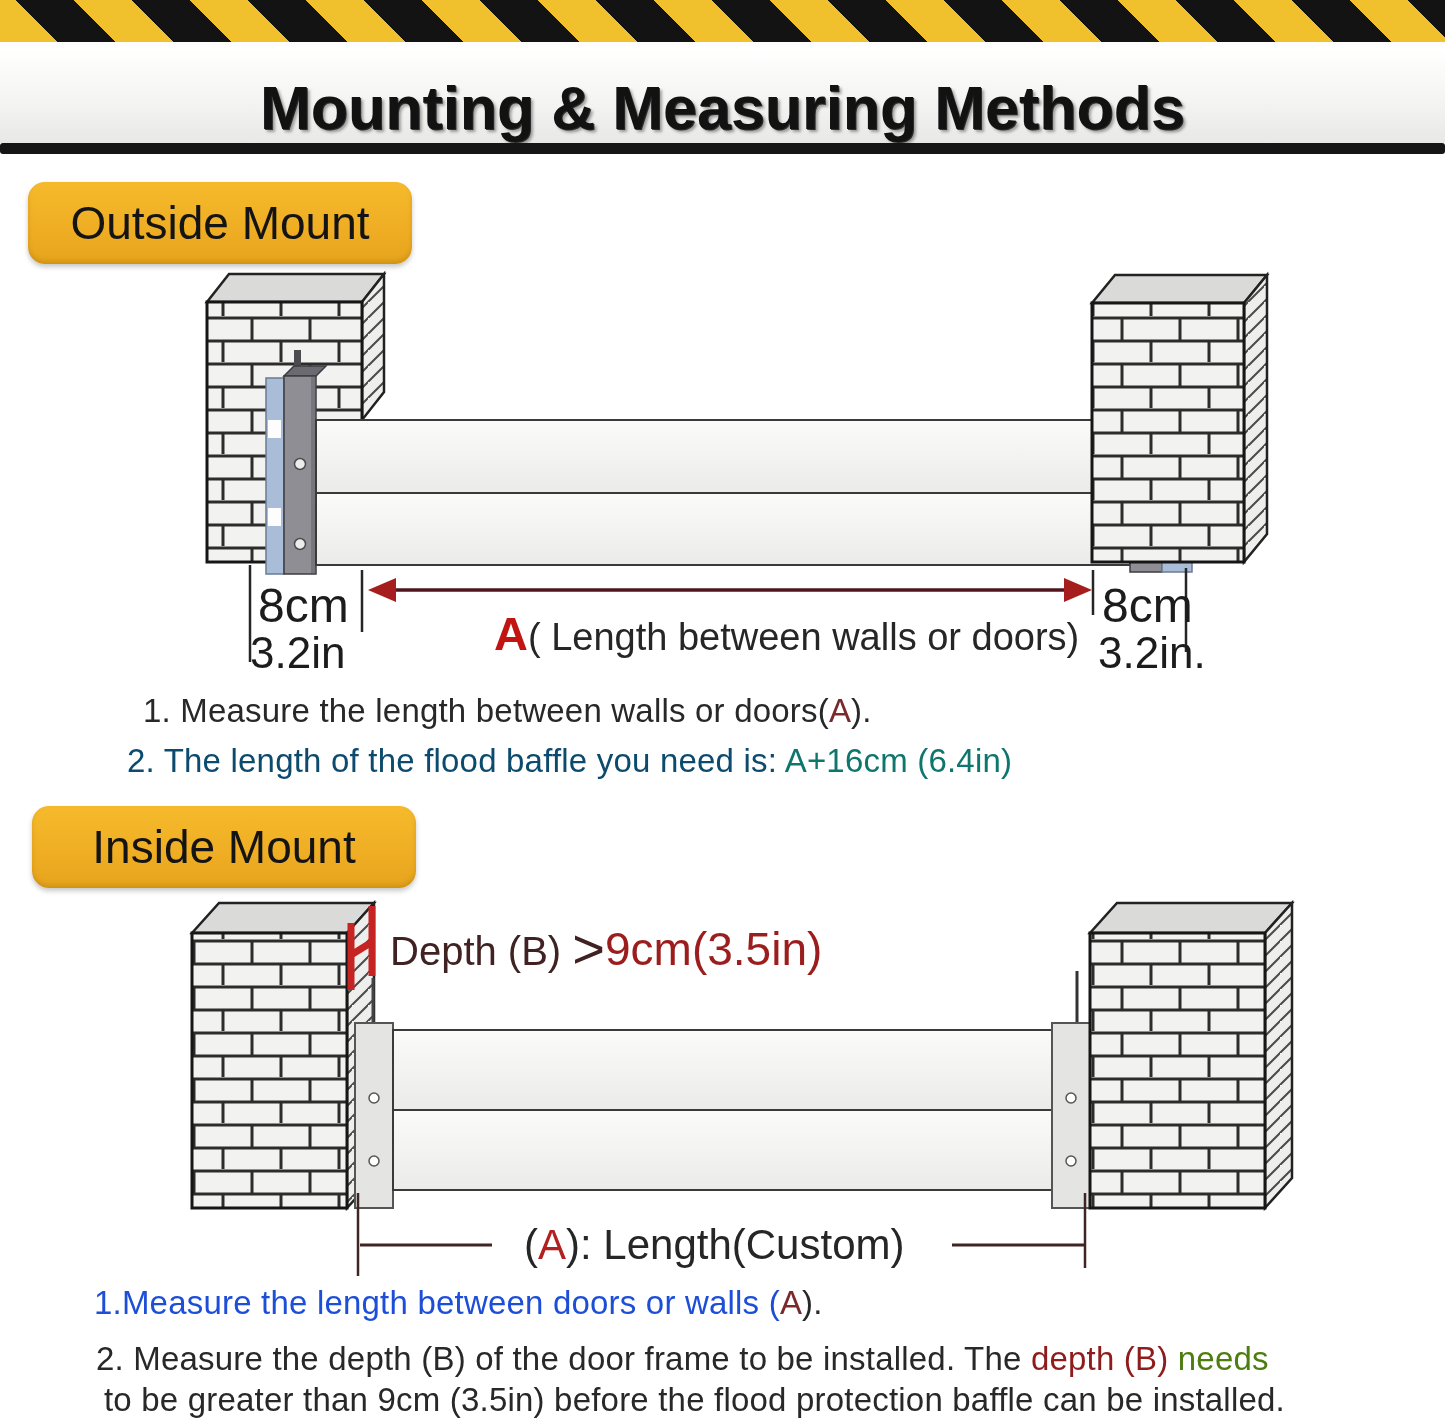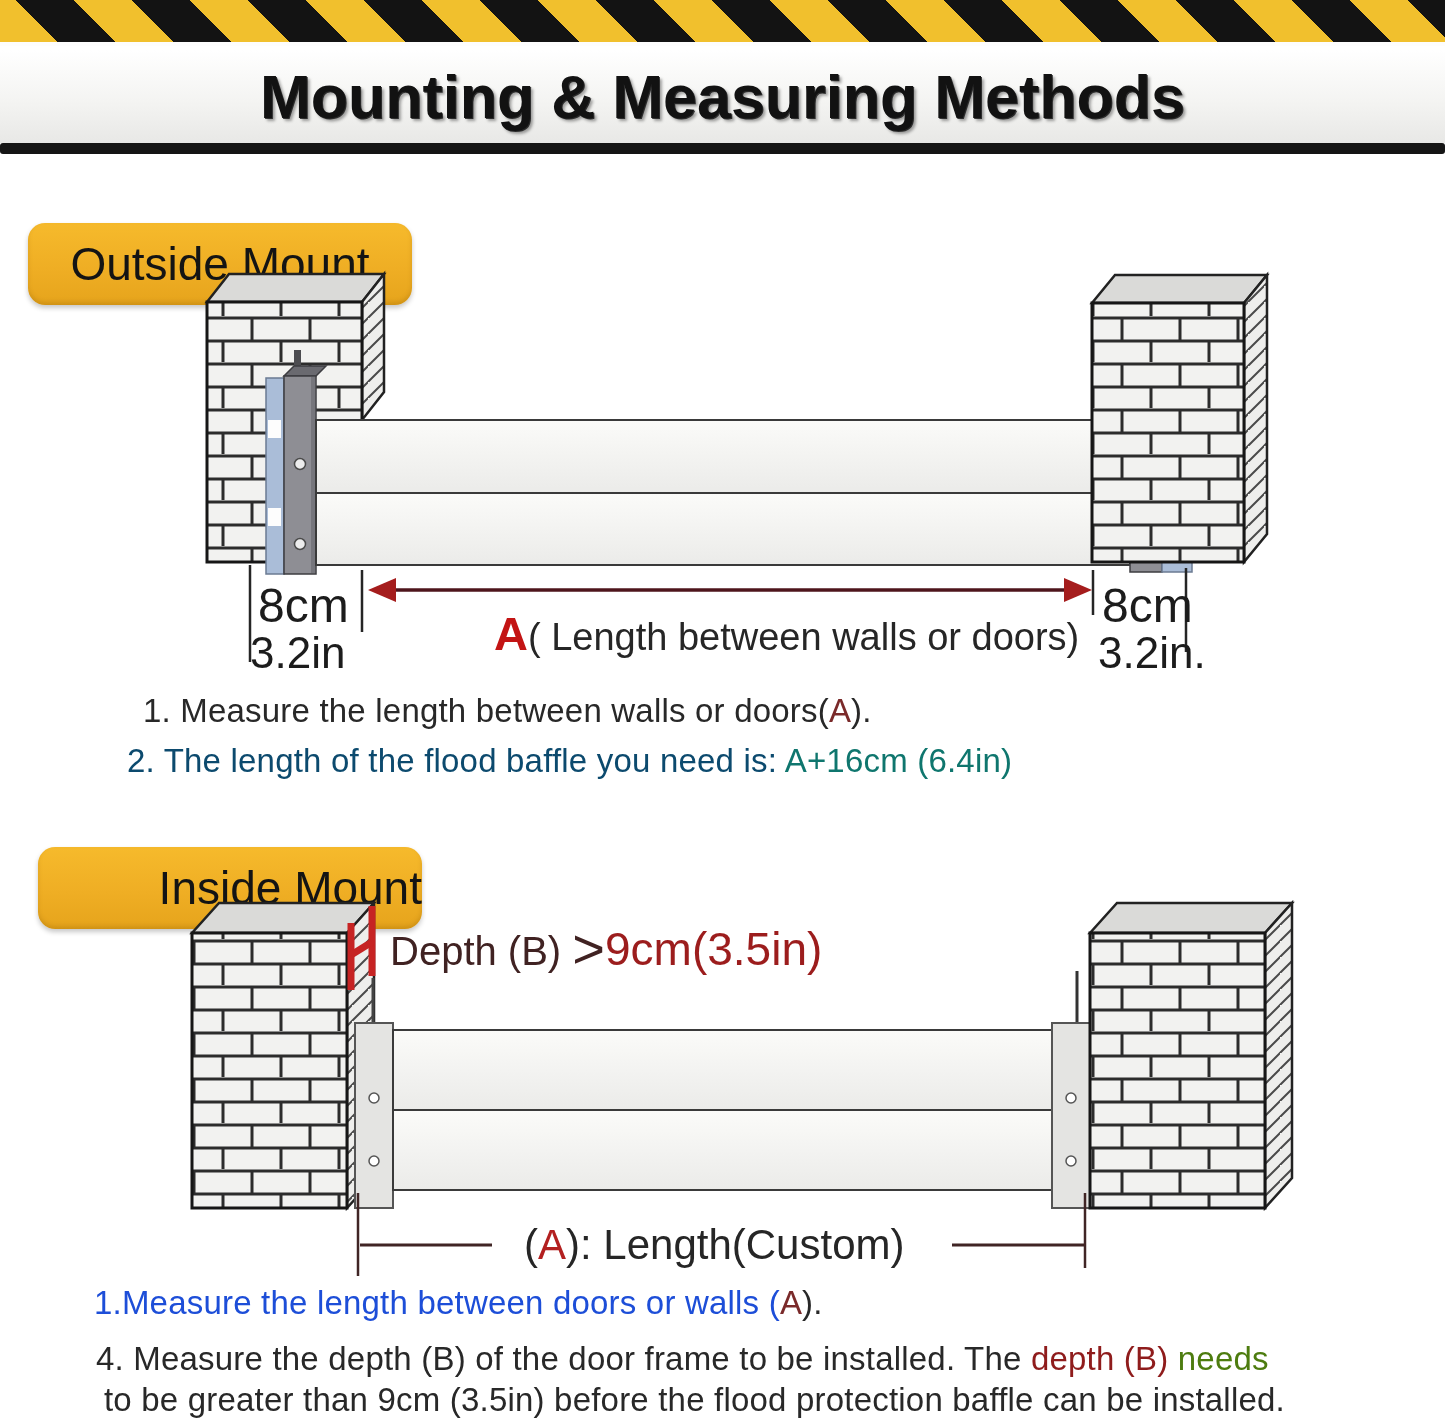--- a/index.html
+++ b/index.html
@@ -12,38 +12,38 @@
 
   
   .stripes {
     left:0; top:0; width:1445px; height:46px;
     background:repeating-linear-gradient(45deg,#f1c02d 0 41px,#131313 41px 82px);
     border-bottom:4px solid #fdfdfd;
   }
   .titleband {
     left:0; top:50px; width:1445px; height:93px;
     background:linear-gradient(180deg,#ffffff 0%,#f4f4f2 55%,#e8e8e6 100%);
-    display:flex; align-items:center; justify-content:center;
+    display:flex; align-items:flex-end; justify-content:center;
   }
   .page-title {
     font-size:61px; font-weight:700; color:#121212; letter-spacing:0;
     text-shadow:3px 3px 3px rgba(0,0,0,.35), 1px 1px 0 #444;
   }
   .blackbar { left:0; top:143px; width:1445px; height:11px; background:#151515; border-radius:3px; }
 
   
   .badge {
     width:384px; height:82px; border-radius:17px;
     background:linear-gradient(180deg,#f6ba2c 0%,#efae24 55%,#e6a41c 100%);
     box-shadow:0 3px 5px rgba(0,0,0,.22), inset 0 -3px 4px rgba(140,90,0,.25);
     display:flex; align-items:center; justify-content:center;
-    font-size:46px; color:#141414;margin-top:41px;
+    font-size:46px; color:#141414;
   }
   .badge-outside { left:28px; top:182px; }
-  .badge-inside  { left:38px; top:806px;justify-content:flex-end; }
+  .badge-inside  { left:32px; top:806px; }
 
   
   .step { font-size:33px; color:#282828; white-space:nowrap; letter-spacing:.2px; }
   .step-o1 { left:143px; top:692px; }
   .step-o2 { left:127px; top:742px; }
   .step-i1 { left:94px;  top:1284px; }
   .step-i2 { left:96px;  top:1340px; }
   .step-i3 { left:60px;  top:1381px;margin-left:44px; }
 
   svg text { font-family:"Liberation Sans", sans-serif; }
@@ -186,14 +186,14 @@
   <g>
     <line x1="358" y1="300" x2="358" y2="383" stroke="#402525" stroke-width="2.5"></line>
     <line x1="360" y1="352" x2="492" y2="352" stroke="#402525" stroke-width="3"></line>
     <line x1="952" y1="352" x2="1085" y2="352" stroke="#402525" stroke-width="3"></line>
     <line x1="1085" y1="300" x2="1085" y2="375" stroke="#402525" stroke-width="2.5"></line>
     <text x="524" y="366"><tspan font-size="42" fill="#262626">(</tspan><tspan font-size="42" fill="#b32020">A</tspan><tspan font-size="42" fill="#262626">): Length(Custom)</tspan></text>
   </g>
 </svg>
 
 <div class="abs step step-i1"><span style="color: #1d4ed8;">1.Measure the length between doors or walls (</span><span style="color: rgb(122, 42, 42);">A</span><span style="color: rgb(40, 40, 40);">).</span></div>
-<div class="abs step step-i2"><span style="color: rgb(40, 40, 40);">4. Measure the depth (B) of the door frame to be installed. The </span><span style="color: rgb(143, 28, 28);">depth (B)</span><span style="color: #4d7c0f;"> needs</span></div>
+<div class="abs step step-i2"><span style="color: rgb(40, 40, 40);">2. Measure the depth (B) of the door frame to be installed. The </span><span style="color: rgb(143, 28, 28);">depth (B)</span><span style="color: #4d7c0f;"> needs</span></div>
 <div class="abs step step-i3"><span style="color: rgb(40, 40, 40);">to be greater than 9cm (3.5in) before the flood protection baffle can be installed.</span></div>
 
 </body></html>

